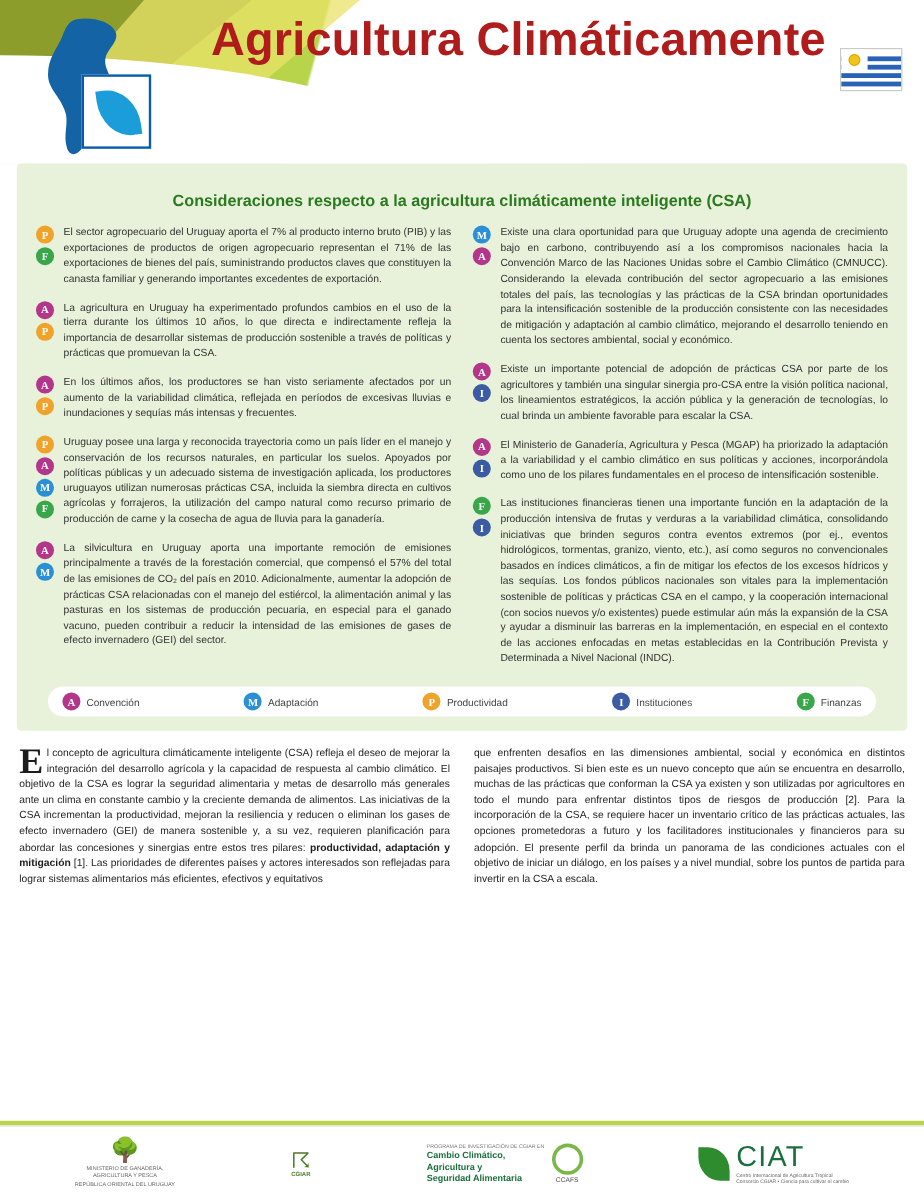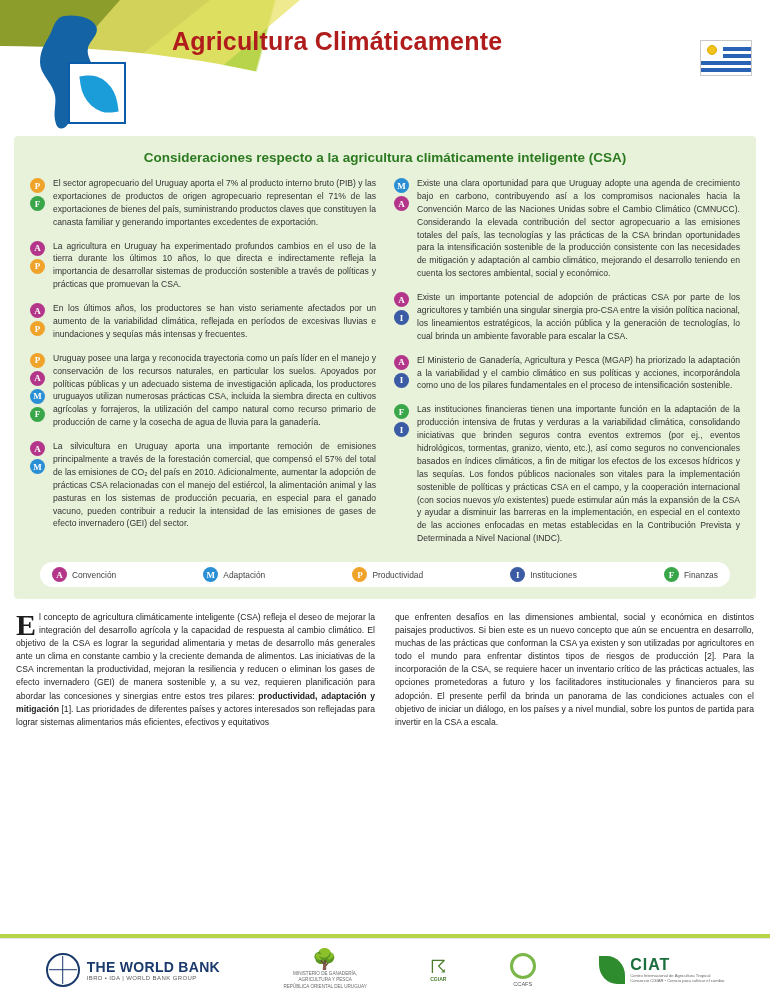--- a/index.html
+++ b/index.html
@@ -52,24 +52,24 @@
     position:absolute; left:68px; top:62px; width:58px; height:62px; z-index:5;
     background:#ffffff; border:2px solid #0b5ca8;
   }
   .doc-icon .leaf {
     position:absolute; left:12px; top:10px; width:34px; height:40px;
     background:#1b9dd9;
     border-radius: 0 80% 0 80%;
     transform: rotate(-8deg);
   }
   .title {
-    position:absolute; right:78px; top:26px; width:520px; z-index:6;
-    text-align:left;
+    position:absolute; right:78px; top:10px; width:520px; z-index:6;
+    text-align:center;
     color:#b01c1c;
-    font-size: 25px;
+    font-size: 39px;
     font-weight: bold;
     line-height: 1.22;
     letter-spacing: .2px;
   }
   .flag {
     position:absolute; right:18px; top:40px; width:52px; height:36px; z-index:6;
     background:#ffffff; border:1px solid #c9c9c9; overflow:hidden;
   }
   .flag .stripe { position:absolute; left:0; width:100%; height:4px; background:#2a62b5; }
   .flag .canton { position:absolute; left:0; top:0; width:22px; height:18px; background:#ffffff; }
@@ -83,21 +83,21 @@
     margin: 0 14px;
     background: #e8f1da;
     border-radius: 4px;
     padding: 14px 16px 10px 16px;
   }
   .card-title {
     color:#2b7a1f;
     font-size: 13.5px;
     font-weight:bold;
     text-align:center;
-    margin: 0 0 12px 0;
+    margin: 10px 0 12px 0;
   }
   .cols {
     display:flex;
     gap: 18px;
   }
   .col { width: 50%; }
   .bullet {
     display:flex;
     gap: 7px;
     margin-bottom: 11px;
@@ -186,21 +186,21 @@
   .cgiar .txt { font-size:5px; color:#4a7c2a; font-weight:bold; }
   .ccafs-wrap { display:flex; align-items:center; gap:6px; }
   .ccafs-txt { font-size:7.5px; color:#1a6f3c; font-weight:bold; line-height:1.25; }
   .ccafs-circle { width:26px; height:26px; border:3px solid #7ab648; border-radius:50%; }
   .ccafs-label { font-size:5.6px; color:#555555; text-align:center; margin-top:2px; }
   .ciat { display:flex; align-items:center; gap:5px; }
   .ciat-leaf {
     width:26px; height:28px; background:#2e8b2e;
     border-radius: 0 70% 0 70%;
   }
-  .ciat-txt .big { font-size:16px; font-weight:bold; color:#1a6f3c; letter-spacing:1px; line-height:1; }
+  .ciat-txt .big { font-size:24px; font-weight:normal; color:#1a6f3c; letter-spacing:1px; line-height:1; }
   .ciat-txt .small { font-size:4.2px; color:#666666; }
 </style>
 </head>
 <body>
 
 <div class="banner">
   <div class="band-green"></div>
   <div class="band-olive"></div>
   <div class="band-yellow"></div>
   <div class="band-white-curve"></div>
@@ -334,41 +334,40 @@
     <span class="dropcap">E</span><span>l concepto de agricultura climáticamente inteligente (CSA) refleja el deseo de mejorar la integración del desarrollo agrícola y la capacidad de respuesta al cambio climático. El objetivo de la CSA es lograr la seguridad alimentaria y metas de desarrollo más generales ante un clima en constante cambio y la creciente demanda de alimentos. Las iniciativas de la CSA incrementan la productividad, mejoran la resiliencia y reducen o eliminan los gases de efecto invernadero (GEI) de manera sostenible y, a su vez, requieren planificación para abordar las concesiones y sinergias entre estos tres pilares: </span><b>productividad, adaptación y mitigación</b><span> [1]. Las prioridades de diferentes países y actores interesados son reflejadas para lograr sistemas alimentarios más eficientes, efectivos y equitativos</span>
   </div>
   <div class="bodycol">
     <span>que enfrenten desafíos en las dimensiones ambiental, social y económica en distintos paisajes productivos. Si bien este es un nuevo concepto que aún se encuentra en desarrollo, muchas de las prácticas que conforman la CSA ya existen y son utilizadas por agricultores en todo el mundo para enfrentar distintos tipos de riesgos de producción [2]. Para la incorporación de la CSA, se requiere hacer un inventario crítico de las prácticas actuales, las opciones prometedoras a futuro y los facilitadores institucionales y financieros para su adopción. El presente perfil da brinda un panorama de las condiciones actuales con el objetivo de iniciar un diálogo, en los países y a nivel mundial, sobre los puntos de partida para invertir en la CSA a escala.</span>
   </div>
 </div>
 
 <div class="footer-strip"></div>
 <div class="footer">
 
-  <div class="logo">
-    <div class="wb-globe"></div>
-    <div class="wb-text">
-      <div class="l1">THE WORLD BANK</div>
-      <div class="l2">IBRD • IDA  |  WORLD BANK GROUP</div>
-    </div>
-  </div>
 
   <div class="mgap">
     <div class="tree">🌳</div>
     <div class="txt" style="white-space:pre-line">MINISTERIO DE GANADERÍA,
 AGRICULTURA Y PESCA
 REPÚBLICA ORIENTAL DEL URUGUAY</div>
   </div>
 
   <div class="cgiar">
     <div class="mark">☈</div>
     <div class="txt">CGIAR</div>
   </div>
 
   <div class="ccafs-wrap">
+    <div>
+      <div class="ccafs-txt tiny" style="font-size:4.4px;color:#777;font-weight:normal">PROGRAMA DE INVESTIGACIÓN DE CGIAR EN</div>
+      <div class="ccafs-txt" style="white-space:pre-line">Cambio Climático,
+Agricultura y
+Seguridad Alimentaria</div>
+    </div>
     <div>
       <div class="ccafs-circle"></div>
       <div class="ccafs-label">CCAFS</div>
     </div>
   </div>
 
   <div class="ciat">
     <div class="ciat-leaf"></div>
     <div class="ciat-txt">
       <div class="big">CIAT</div>

